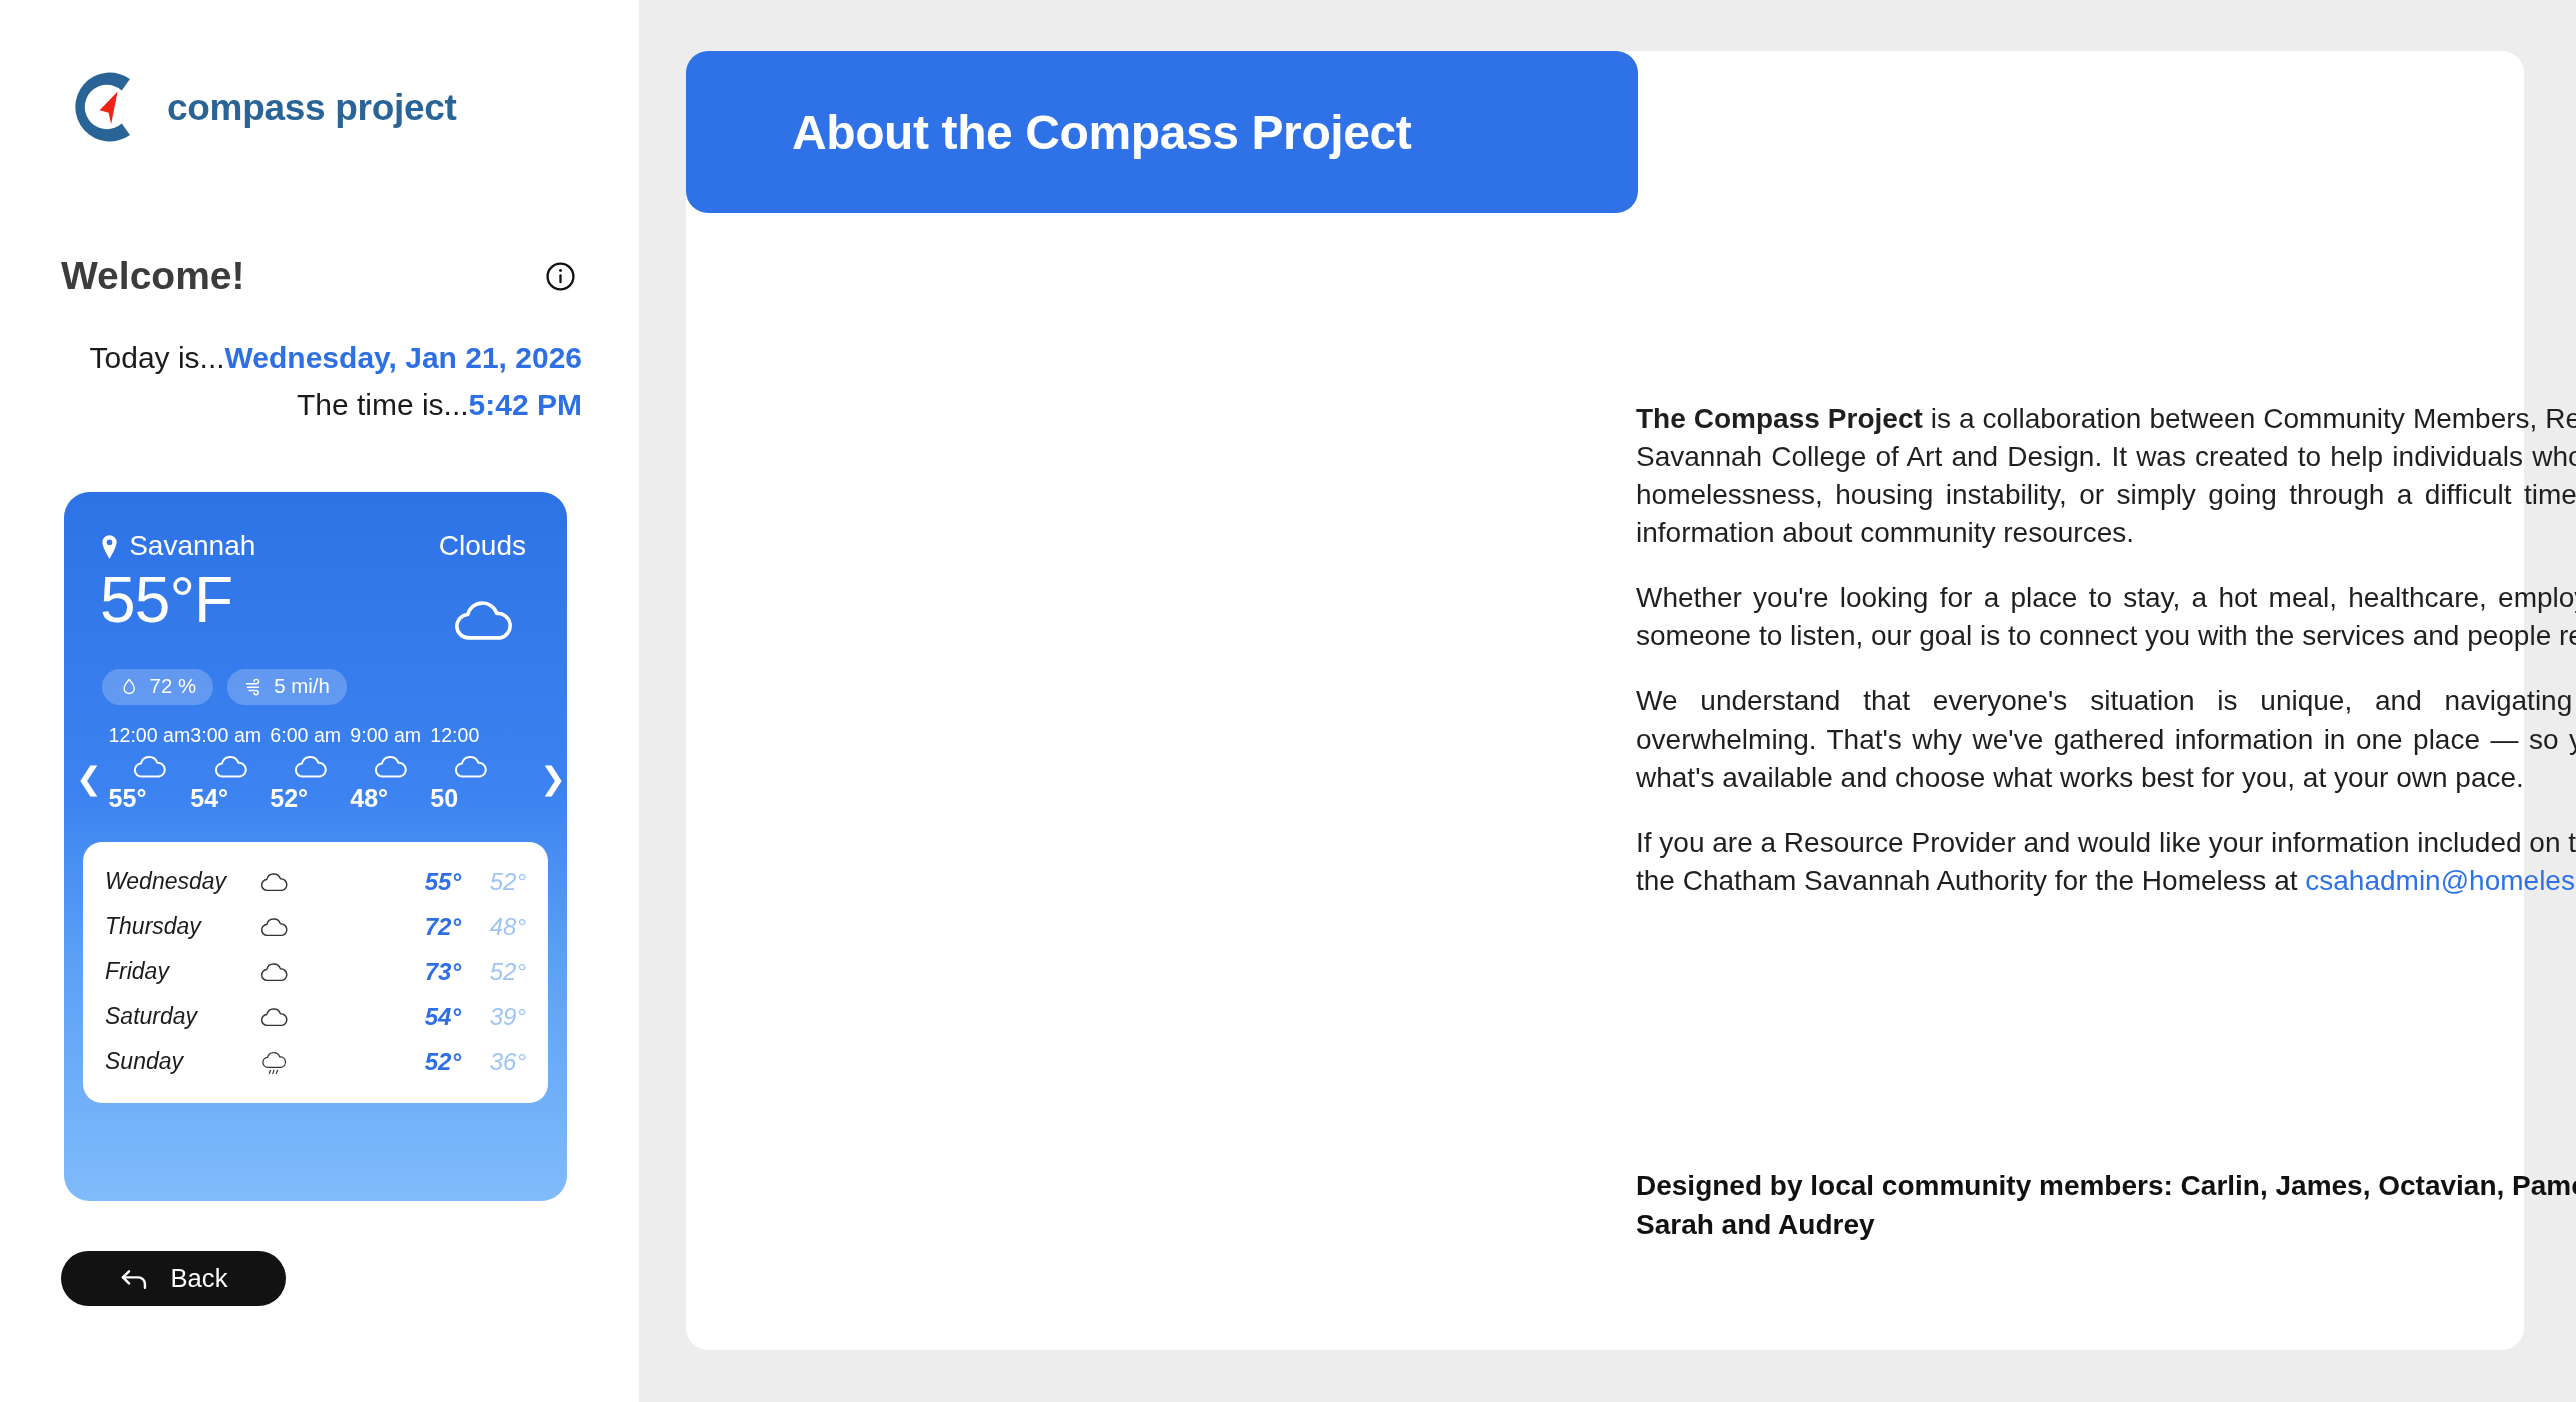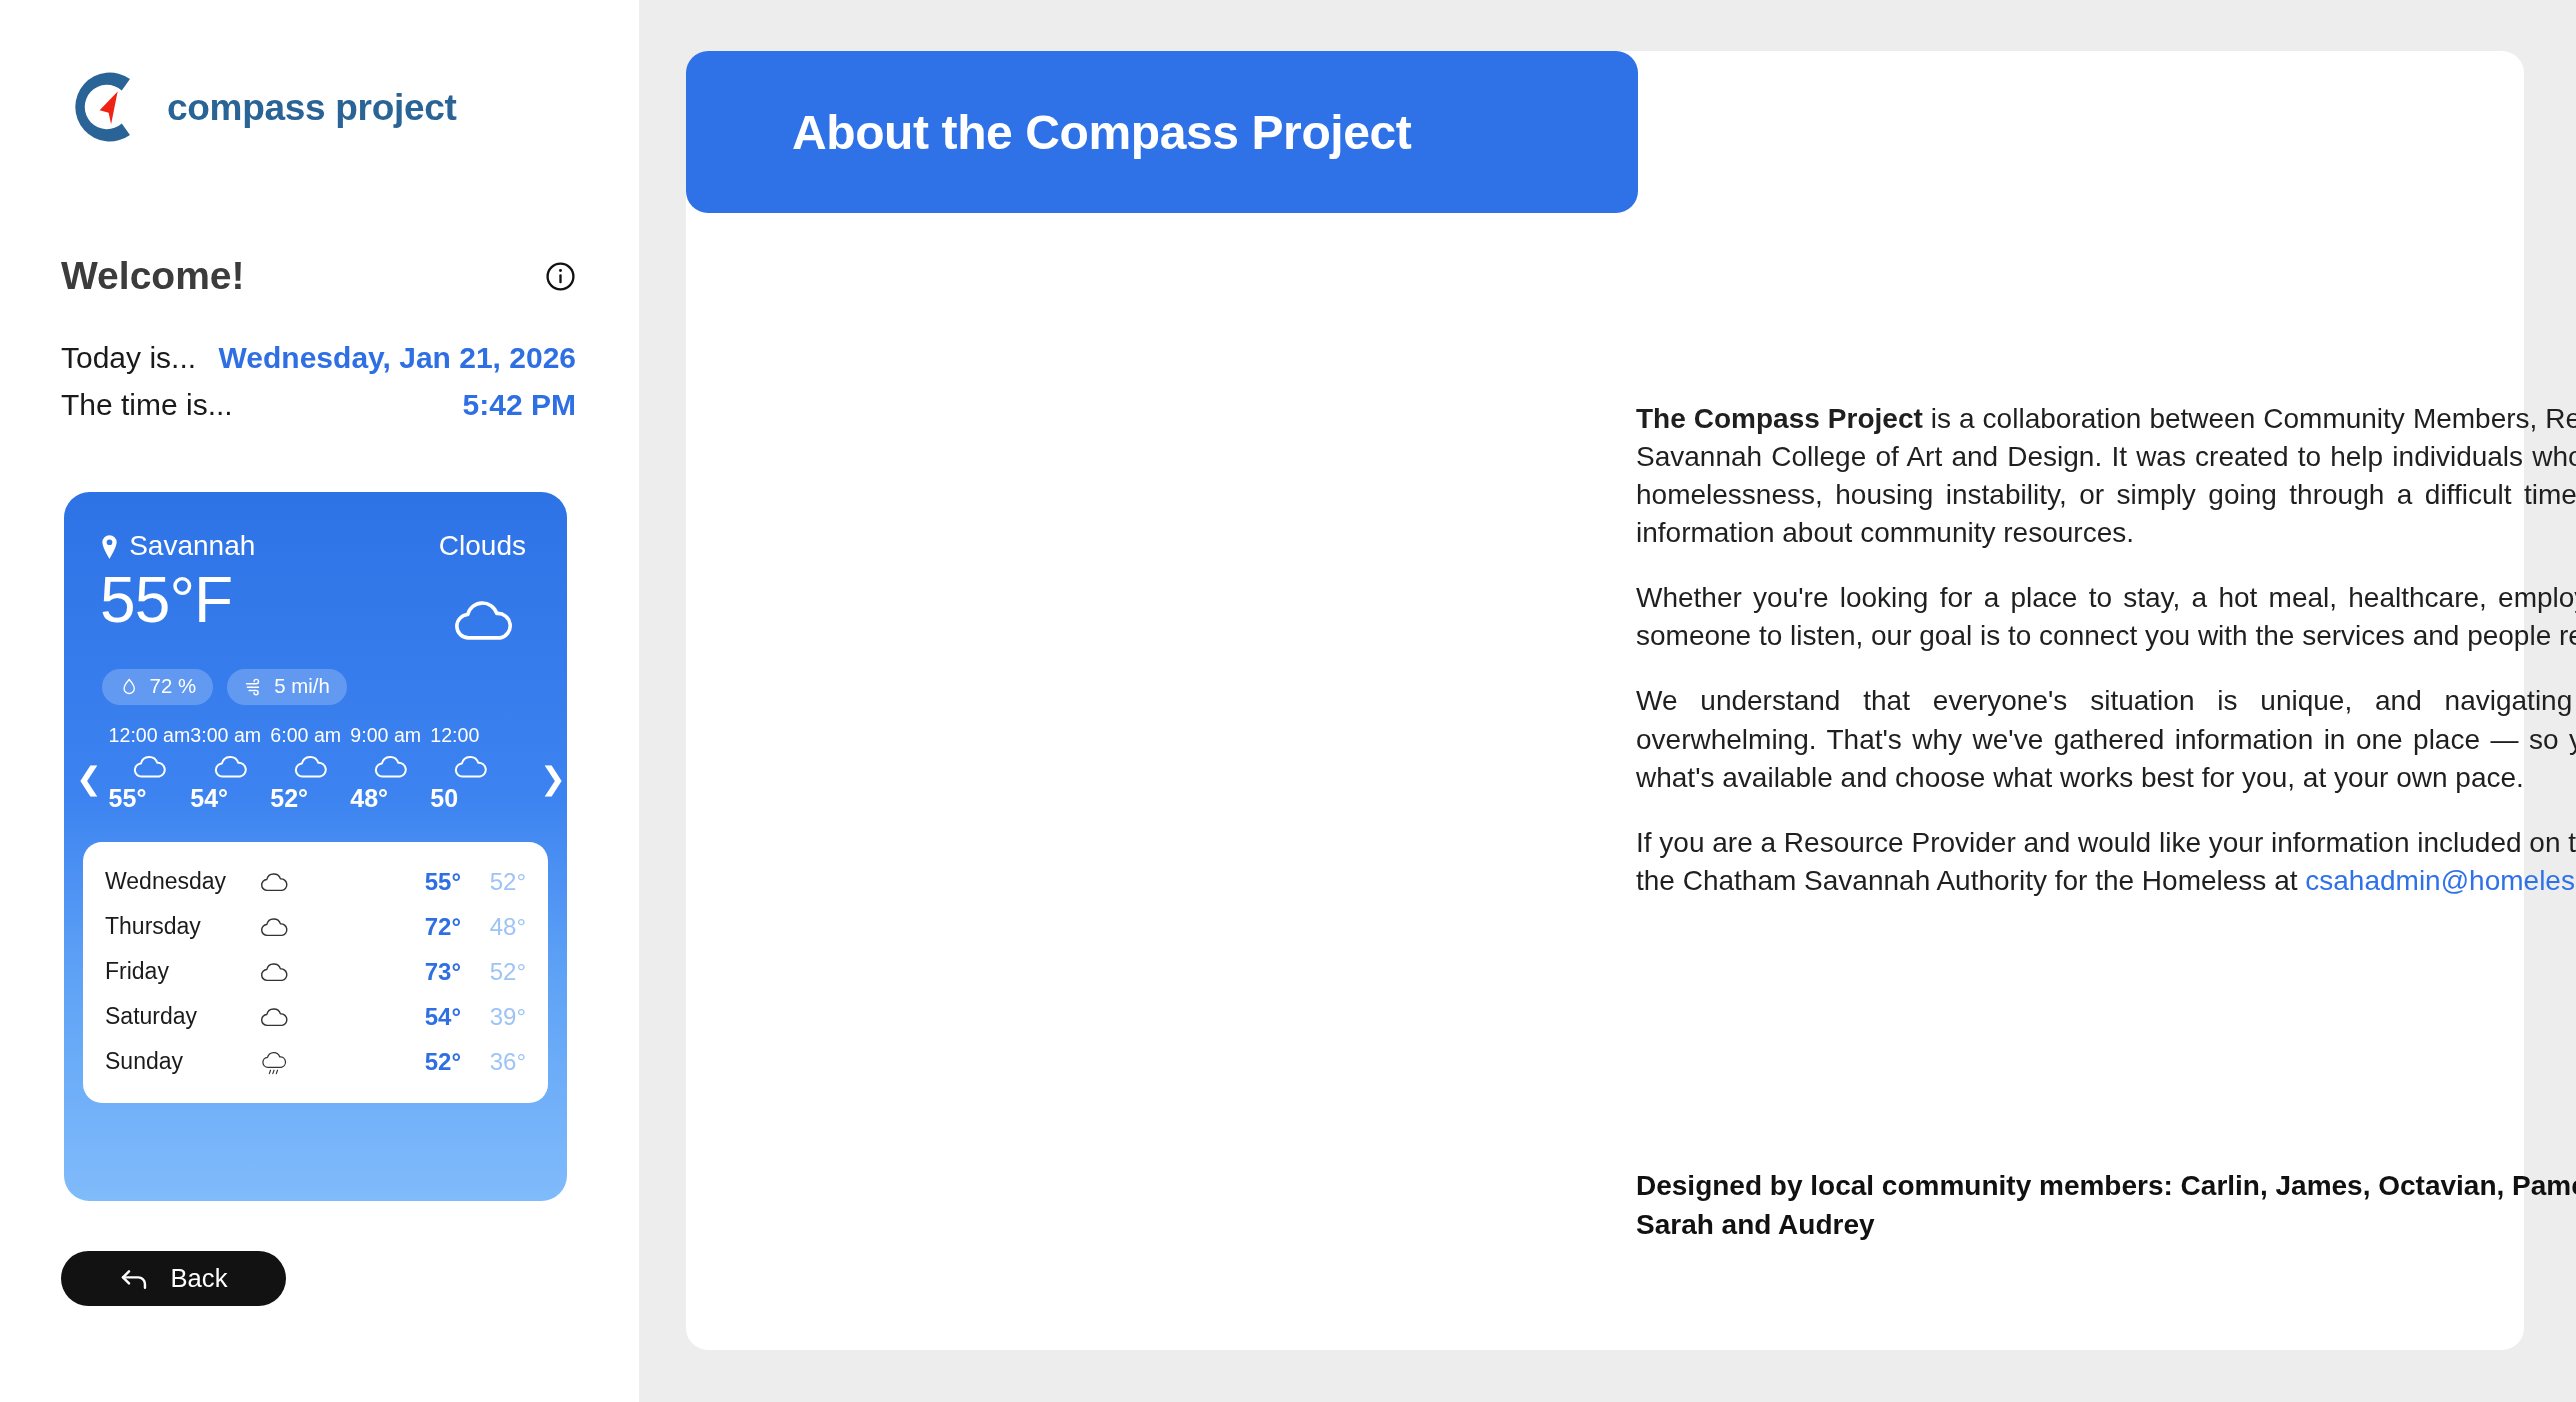--- a/index.html
+++ b/index.html
@@ -30,22 +30,22 @@
   }
 
   .welcome-row {
     position: absolute; left: 61px; top: 254px;
     width: 515px; display: flex; align-items: center; justify-content: space-between;
   }
   .welcome-title { font-size: 39px; font-weight: 700; color: #3c3c3c; }
   .info-icon { width: 31px; height: 31px; display:block; }
 
   .today-row, .time-row {
-    position: absolute; left: 61px; width: 515px;
-    display: flex; align-items: baseline; justify-content: space-between;
+    position: absolute; left: 67px; width: 515px;
+    display: flex; align-items: baseline; justify-content: flex-end;
     font-size: 30px; color: #1a1a1a;
   }
   .today-row { top: 341px; }
   .time-row  { top: 388px; }
   .today-row .lbl, .time-row .lbl { font-weight: 400; white-space: nowrap; }
   .today-row .val, .time-row .val { font-weight: 700; color: #2f6fe4; white-space: nowrap; }
 
   
   .weather-card {
     position: absolute; left: 64px; top: 492px;
@@ -100,20 +100,21 @@
   }
   .hr-time { font-size: 19.6px; white-space: nowrap; }
   .hr-ico  { margin: 6px auto 3.4px; width: 37px; height: 27px; }
   .hr-tmp  { font-size: 25px; font-weight: 600; }
 
   .wx-daily {
     margin: 6.8px 19px 0 19px;
     background: #ffffff;
     border-radius: 19px;
     padding: 17px 0 19px 0;
+    font-style: italic;
   }
   .day-row {
     display: flex; align-items: center;
     padding: 0 22px; height: 45px;
   }
   .day-name { flex: 0 0 152px; font-size: 23px; color: #1b1b1b; }
   .day-ico  { flex: 0 0 51px; height: 22px; }
   .day-sp   { flex: 1 1 auto; }
   .day-hi   { flex: 0 0 65px; text-align: right; font-size: 24px; font-weight: 700; color: #2f6fe4; }
   .day-lo   { flex: 0 0 65px; text-align: right; font-size: 24px; font-weight: 400; color: #9dc4f5; }

